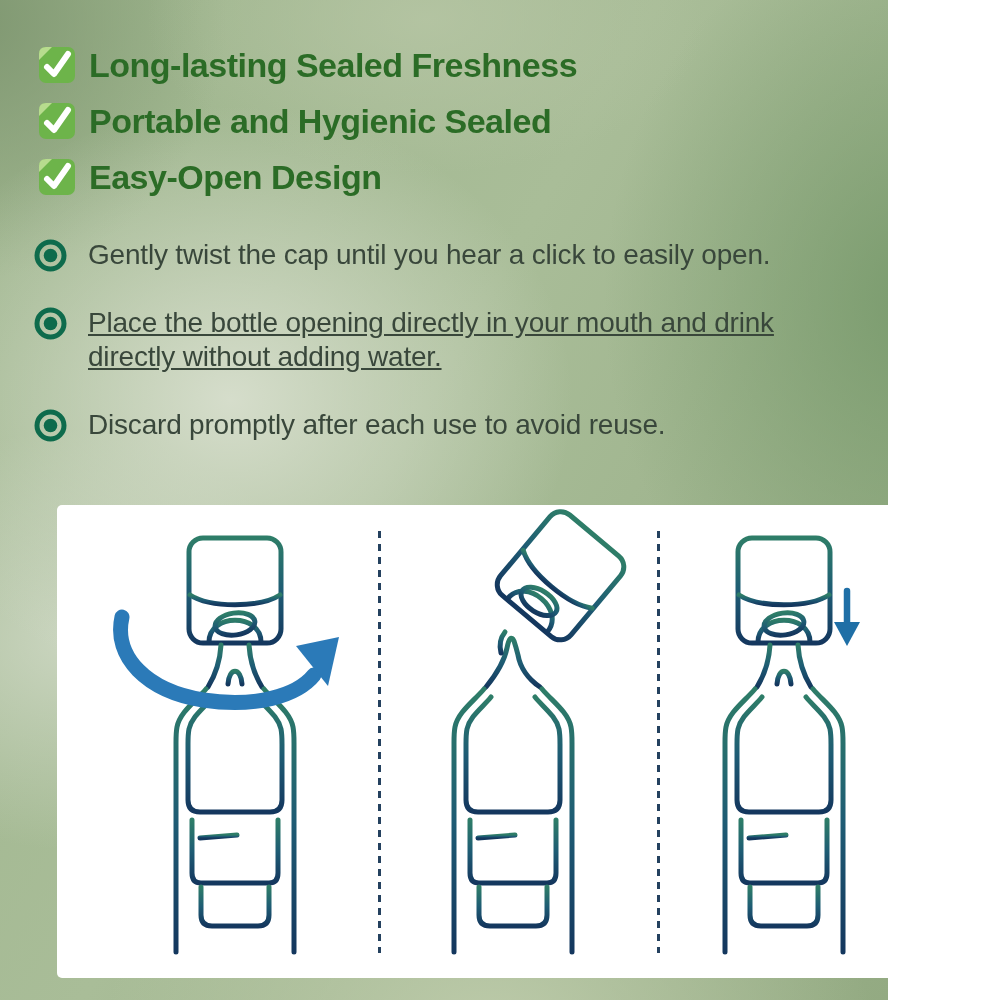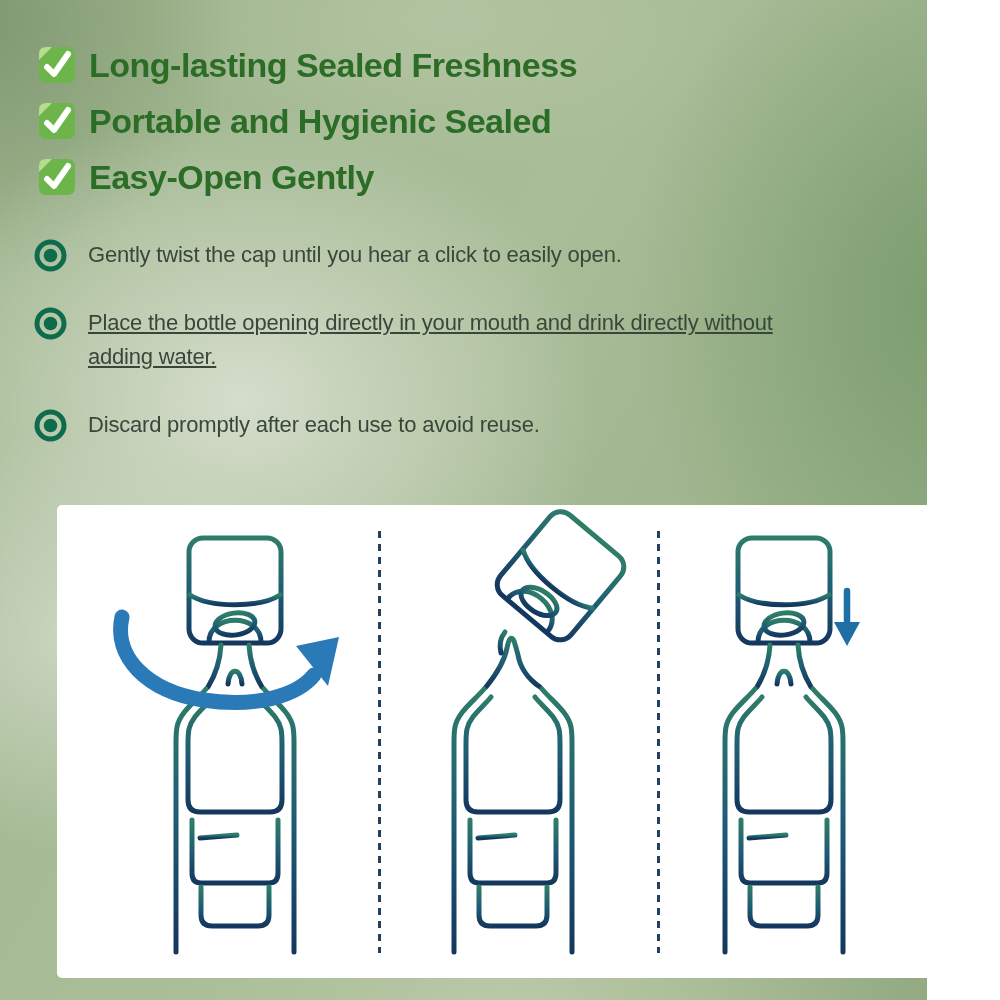--- a/index.html
+++ b/index.html
@@ -10,36 +10,35 @@
   .stage{
     position:relative;width:888px;height:1000px;
     background:
       radial-gradient(55% 42% at 26% 40%, rgba(216,223,206,.95), rgba(216,223,206,0) 70%),
       radial-gradient(40% 30% at 8% 64%, rgba(206,216,196,.9), rgba(206,216,196,0) 70%),
       radial-gradient(45% 22% at 48% 2%, rgba(183,198,165,.8), rgba(183,198,165,0) 70%),
       radial-gradient(50% 55% at 103% 30%, rgba(120,154,108,.92), rgba(120,154,108,0) 70%),
       radial-gradient(42% 38% at -3% 2%, rgba(126,150,112,.95), rgba(126,150,112,0) 68%),
       radial-gradient(60% 35% at 55% 103%, rgba(192,205,173,.9), rgba(192,205,173,0) 72%),
       linear-gradient(120deg,#9db48c,#a9bd98 45%,#93aa82);
-    padding-left: 39px;
   }
   .feature-row{
     position:absolute;left:38px;display:flex;align-items:center;gap:13px;
   }
   .feature-row .check{width:38px;height:38px;flex:0 0 38px;display:block;}
   .feature-label{
     font-size:34px;font-weight:bold;color:#2b6c26;letter-spacing:-.5px;
     white-space:nowrap;line-height:38px;
   }
   .instr-row{
     position:absolute;left:34px;display:flex;align-items:flex-start;
   }
   .instr-row .bullseye{width:33px;height:33px;flex:0 0 33px;margin-top:1px;display:block;}
   .instr-text{
-    margin-left:21px;font-size:22px;color:#39473b;line-height:34px;
+    margin-left:21px;font-size:28px;color:#39473b;line-height:34px;
     letter-spacing:-.2px;max-width:800px;
   }
   .instr-text.narrow{max-width:745px;text-decoration:underline;}
   .panel{
     position:absolute;left:57px;top:505px;width:913px;height:473px;
     background:#ffffff;border-radius:5px;
   }
   .divider{
     position:absolute;top:26px;height:422px;width:3px;
     background:repeating-linear-gradient(to bottom,#24415f 0 7px,transparent 7px 13px);
@@ -71,21 +70,21 @@
       <polyline points="9,21 16,28 30,8" fill="none" stroke="#ffffff" stroke-width="6" stroke-linecap="round" stroke-linejoin="round"></polyline>
     </svg>
     <span class="feature-label">Portable and Hygienic Sealed</span>
   </div>
   <div class="feature-row" style="top:158px;">
     <svg class="check" viewBox="0 0 38 38">
       <rect x="1" y="1" width="36" height="36" rx="7" fill="#6db44a"></rect>
       <path d="M1,14 L1,8 Q1,1 8,1 L14,1 Z" fill="#b7dc8e"></path>
       <polyline points="9,21 16,28 30,8" fill="none" stroke="#ffffff" stroke-width="6" stroke-linecap="round" stroke-linejoin="round"></polyline>
     </svg>
-    <span class="feature-label">Easy-Open Gently</span>
+    <span class="feature-label">Easy-Open Design</span>
   </div>
 
   <div class="instr-row" style="top:238px;">
     <svg class="bullseye" viewBox="0 0 33 33">
       <circle cx="16.5" cy="16.5" r="13.5" fill="none" stroke="#0e6b4c" stroke-width="5"></circle>
       <circle cx="16.5" cy="16.5" r="6.8" fill="#0e6b4c"></circle>
     </svg>
     <span class="instr-text">Gently twist the cap until you hear a click to easily open.</span>
   </div>
   <div class="instr-row" style="top:306px;">

